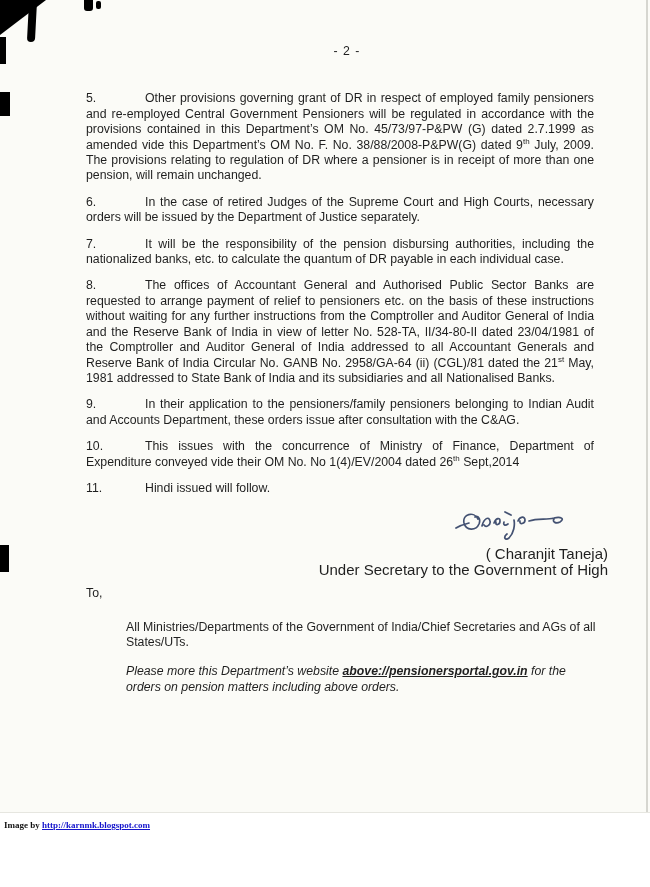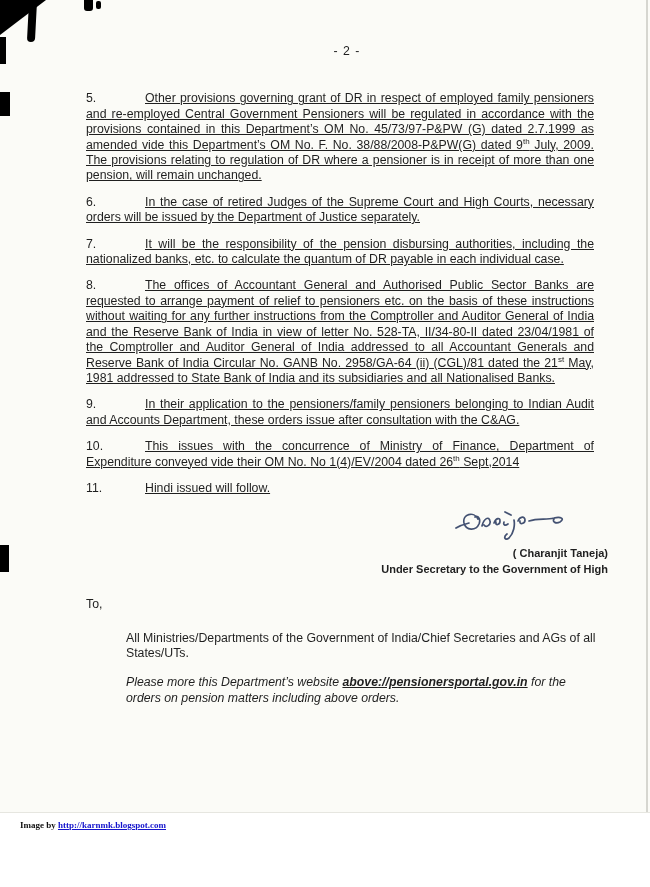--- a/index.html
+++ b/index.html
@@ -32,34 +32,34 @@
   .art-bar1 { left: 0; top: 37px; width: 6px; height: 27px; }
   .art-bar2 { left: 0; top: 92px; width: 10px; height: 24px; }
   .art-bar3 { left: 0; top: 545px; width: 9px; height: 27px; }
 
   .content {
     position: absolute; left: 86px; top: 0; width: 522px;
     font-size: 12.3px; line-height: 15.4px;
     padding-top: 44px;
   }
   .page-number { text-align: center; margin: 0 0 32px 0; letter-spacing: 1px; }
-  .para { margin: 0 14px 11px 0; text-align: justify; text-decoration: underline; }
+  .para { margin: 0 14px 11px 0; text-align: justify; }
   .pnum { display: inline-block; width: 59px; }
   sup { font-size: 0.65em; line-height: 0; vertical-align: super; }
 
   .sig-row { text-align: right; padding-right: 28px; height: 38px; margin: 2px 0 1px 0; }
-  .sig-name, .sig-title { text-align: right; font-weight: 700; font-size: 11px; margin: 0; }
+  .sig-name, .sig-title { text-align: right; font-weight: 400; font-size: 15px; margin: 0; }
 
-  .to-label { margin: 20px 0 0 0; }
+  .to-label { margin: 9px 0 0 0; }
   .recipients { margin: 18px 12px 0 40px; width: 474px; }
   .note { margin: 14px 0 0 40px; width: 478px; font-style: italic; }
   .note .weblink { font-weight: 700; text-decoration: underline; }
 
   .credit {
-    position: absolute; left: 20px; top: 820px;
+    position: absolute; left: 4px; top: 820px;
     font-family: "Liberation Serif", serif;
     font-size: 9px; font-weight: 700; color: #111;
   }
   .credit .credit-link { color: #1414cc; text-decoration: underline; }
 </style>
 </head>
 <body>
 
 <div class="page">
 

